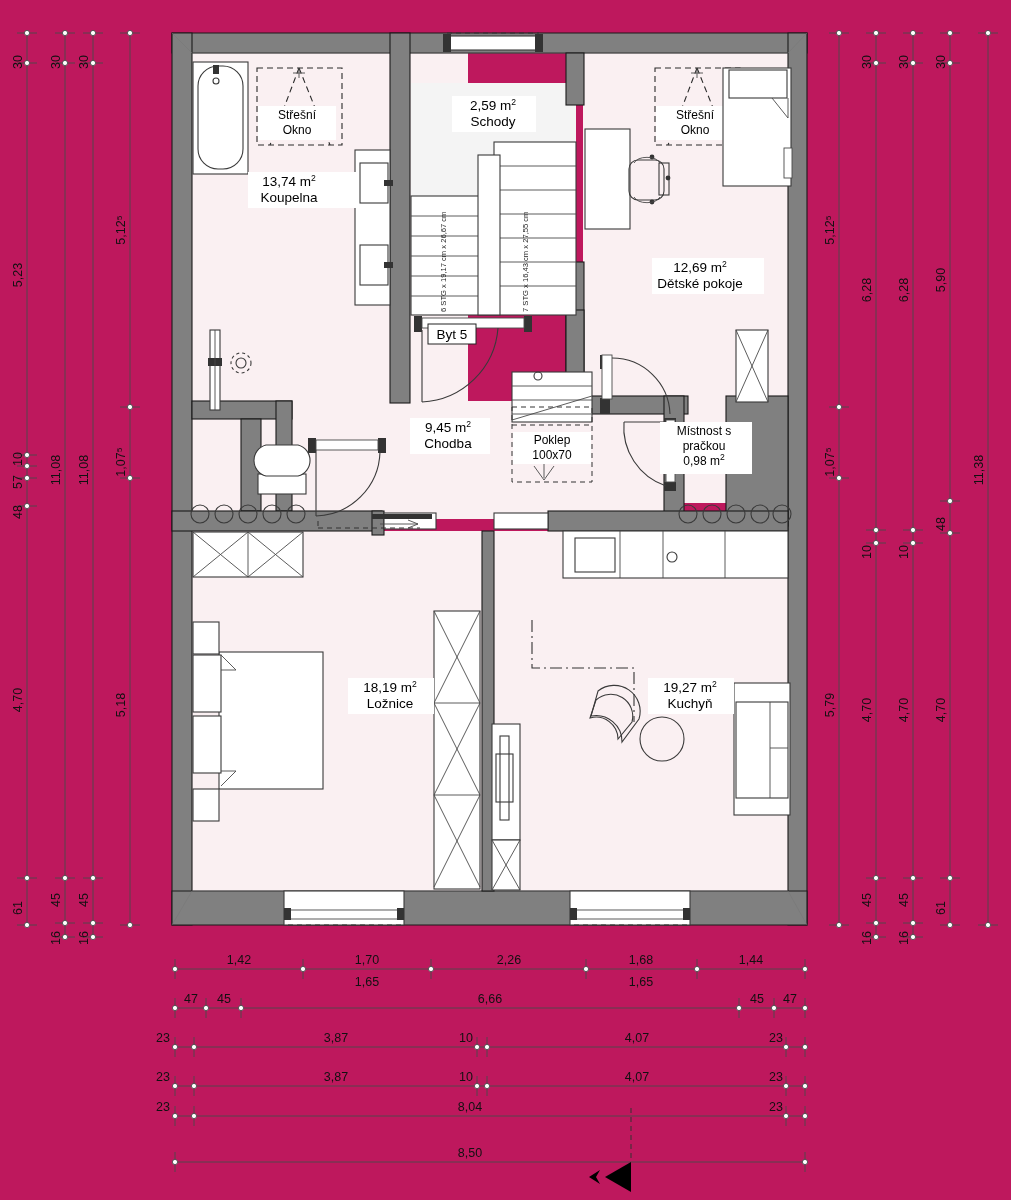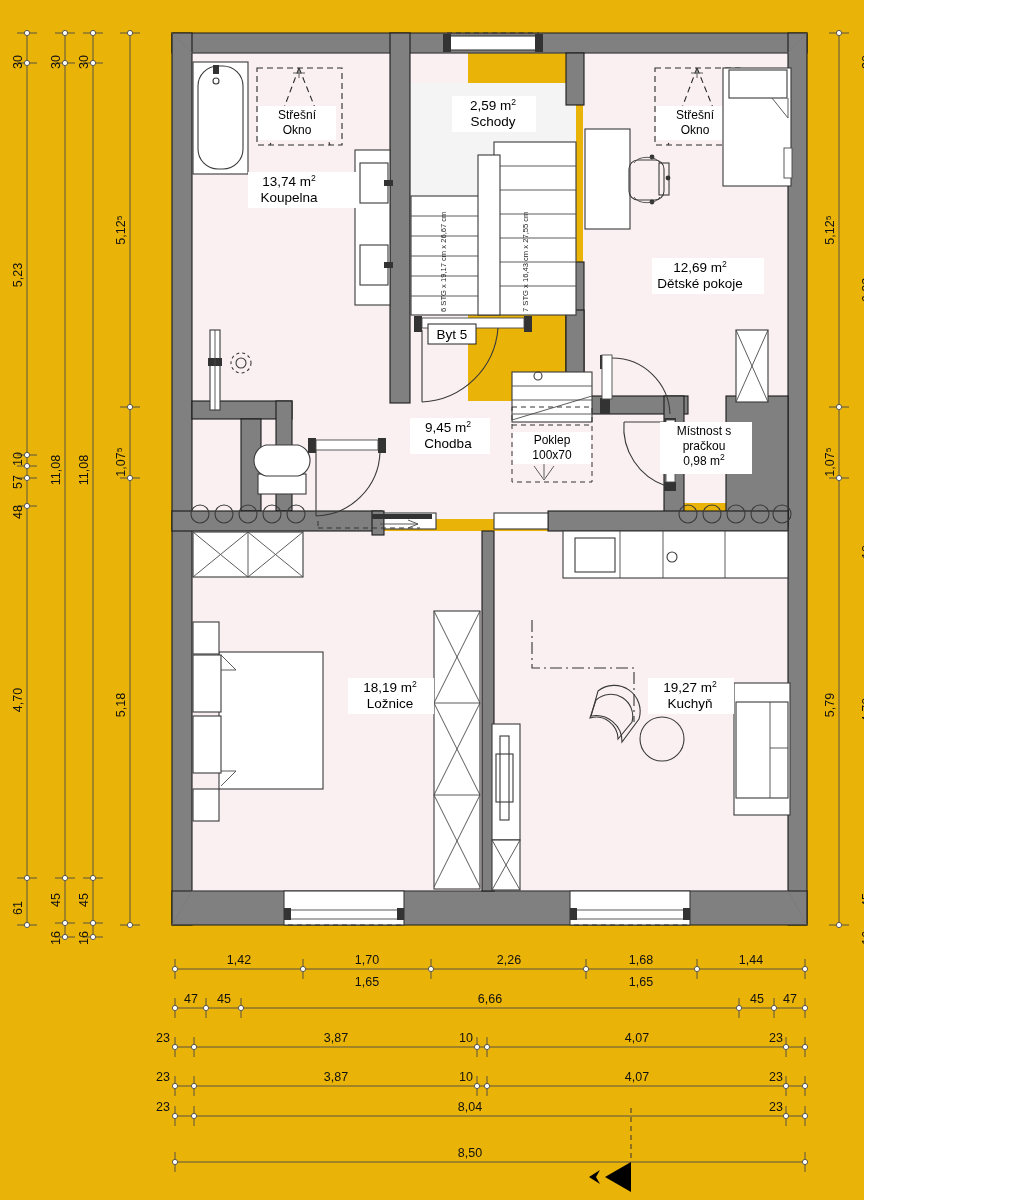--- a/index.html
+++ b/index.html
@@ -5,23 +5,23 @@
   html, body {
     margin: 0;
     padding: 0;
     background: #ffffff;
   }
   body {
     font-family: "Liberation Sans", sans-serif;
   }
   #page {
     position: relative;
-    width: 864px;
+    width: 1011px;
     height: 1200px;
-    background: #eab308;
+    background: #be185d;
     overflow: hidden;
     text-decoration: underline;
   }
   svg#plan {
     position: absolute;
     left: 0;
     top: 0;
     width: 1011px;
     height: 1200px;
     display: block;

